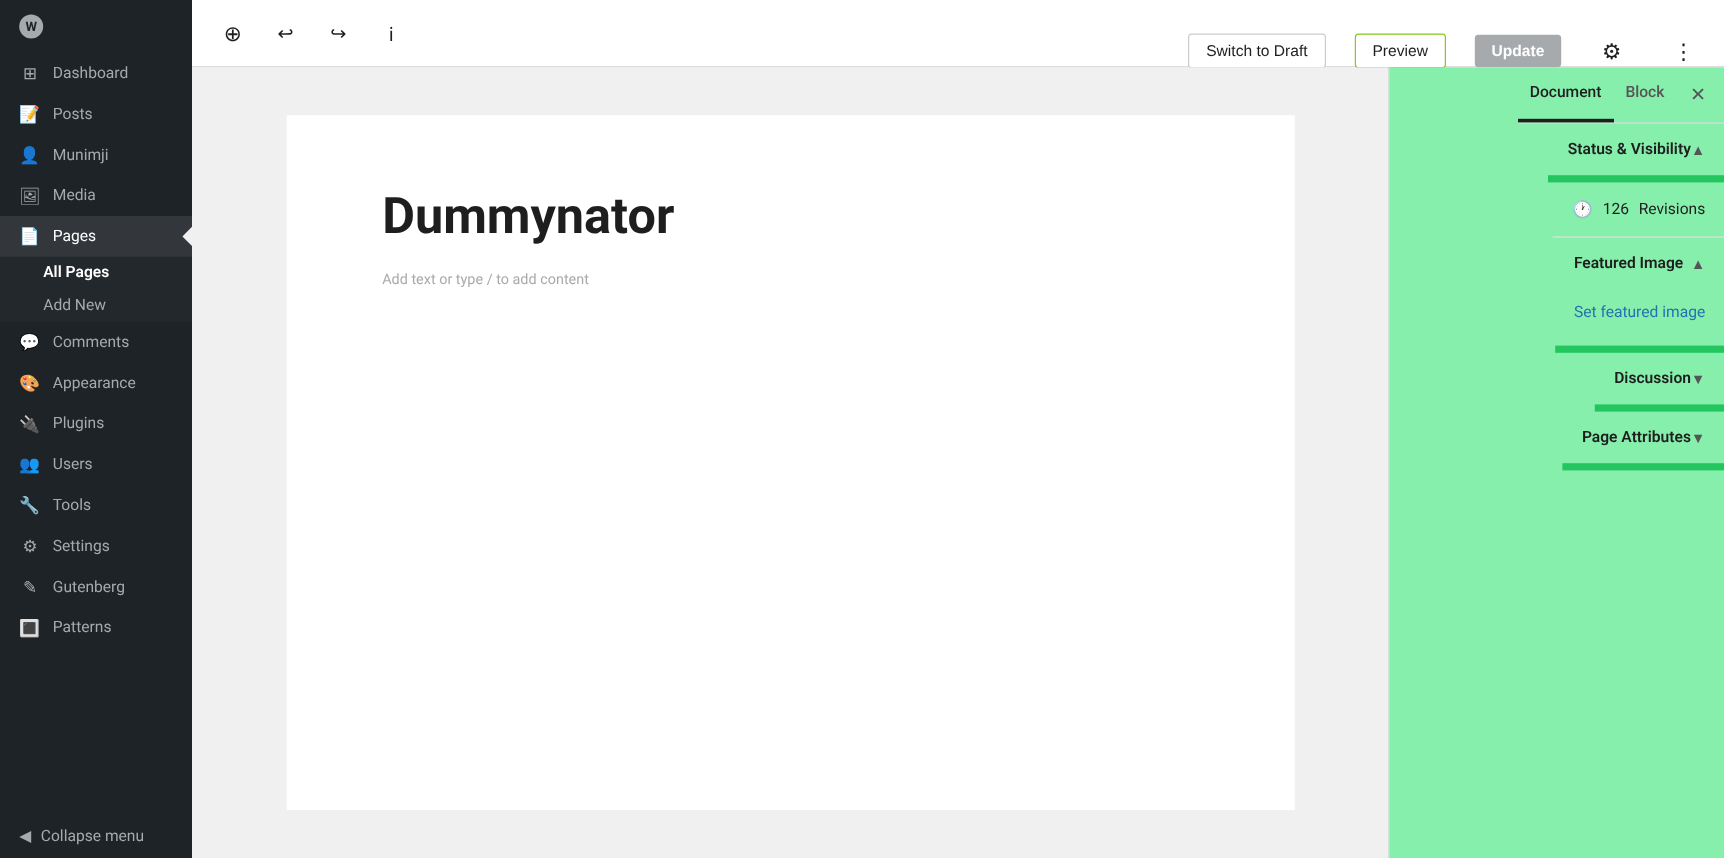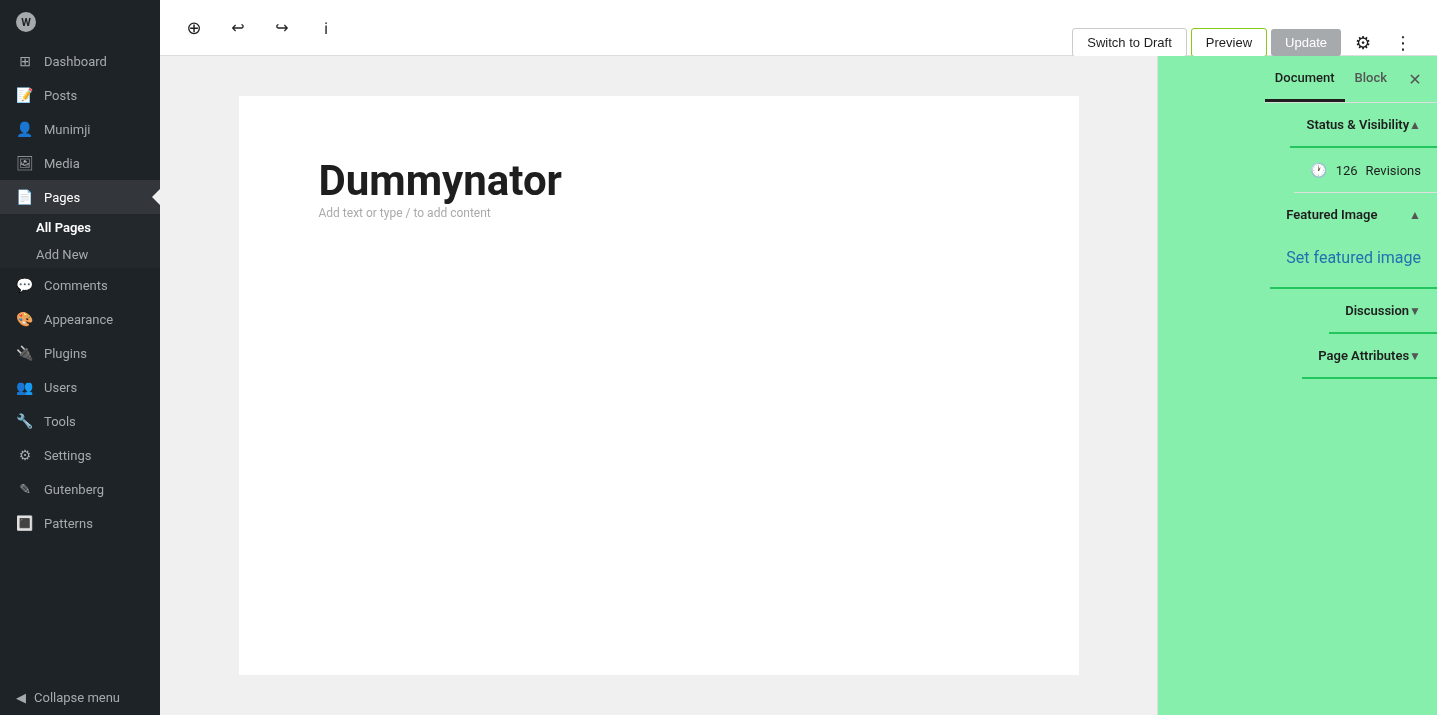--- a/index.html
+++ b/index.html
@@ -102,21 +102,21 @@
       border: none;
       background: transparent;
       cursor: pointer;
       border-radius: 4px;
       display: flex; align-items: center; justify-content: center;
       color: #1e1e1e;
       font-size: 16px;
     }
     .toolbar-btn:disabled { color: #ccc; cursor: default; }
     .toolbar-spacer { flex: 1; }
-    .header-right { display: flex; align-items: center; gap: 4px; margin-top: 30px; }
+    .header-right { display: flex; align-items: center; gap: 24px; margin-top: 30px; }
     .btn-switch-draft {
       padding: 6px 14px;
       border: 1px solid #ccc;
       background: #fff;
       border-radius: 3px;
       font-size: 13px;
       cursor: pointer;
       color: #1e1e1e;
     }
     .btn-preview {
@@ -129,20 +129,21 @@
       color: #1e1e1e;
     }
     .btn-update {
       padding: 6px 14px;
       background: #a7aaad;
       color: #fff;
       border: none;
       border-radius: 3px;
       font-size: 13px;
       cursor: not-allowed;
+      font-weight: bold;
     }
     .btn-settings {
       width: 36px; height: 36px;
       border: none;
       background: transparent;
       cursor: pointer;
       border-radius: 4px;
       display: flex; align-items: center; justify-content: center;
       font-size: 18px;
       color: #1e1e1e;
@@ -181,20 +182,21 @@
       min-height: 500px;
       padding: 60px 80px;
     }
     .editor-title {
       font-size: 42px;
       font-weight: 700;
       color: #1e1e1e;
       border: none;
       outline: none;
       width: 100%;
+      margin-bottom: 20px;
       line-height: 1.2;
     }
     .editor-placeholder {
       font-size: 12px;
       color: #aaa;
       cursor: text;
     }
 
     
     .right-panel {
@@ -235,21 +237,21 @@
       cursor: pointer;
       display: flex; align-items: center; justify-content: center;
       font-size: 16px;
       color: #555;
       flex-shrink: 0;
       margin-right: 4px;
     }
 
     
     .panel-section {
-      border-bottom: 2px solid #22c55e;
+      border-bottom: 6px solid #22c55e;
     }
     .panel-section-header {
       display: flex;
       align-items: center;
       justify-content: space-between;
       padding: 14px 16px;
       cursor: pointer;
       font-size: 13px;
       font-weight: 600;
       color: #1e1e1e;
@@ -287,21 +289,21 @@
       gap: 8px;
       padding: 14px 16px;
       font-size: 13px;
       color: #1e1e1e;
       border-bottom: 1px solid #e0e0e0;
       cursor: pointer;
     }
     .revisions-icon { color: #555; font-size: 14px; }
     .set-featured-link {
       color: #2271b1;
-      font-size: 16px;
+      font-size: 13px;
       cursor: pointer;
       text-decoration: none;
       display: block;
       padding: 4px 0;
     }
   </style>
 </head>
 <body>
 
 <div class="sidebar">

